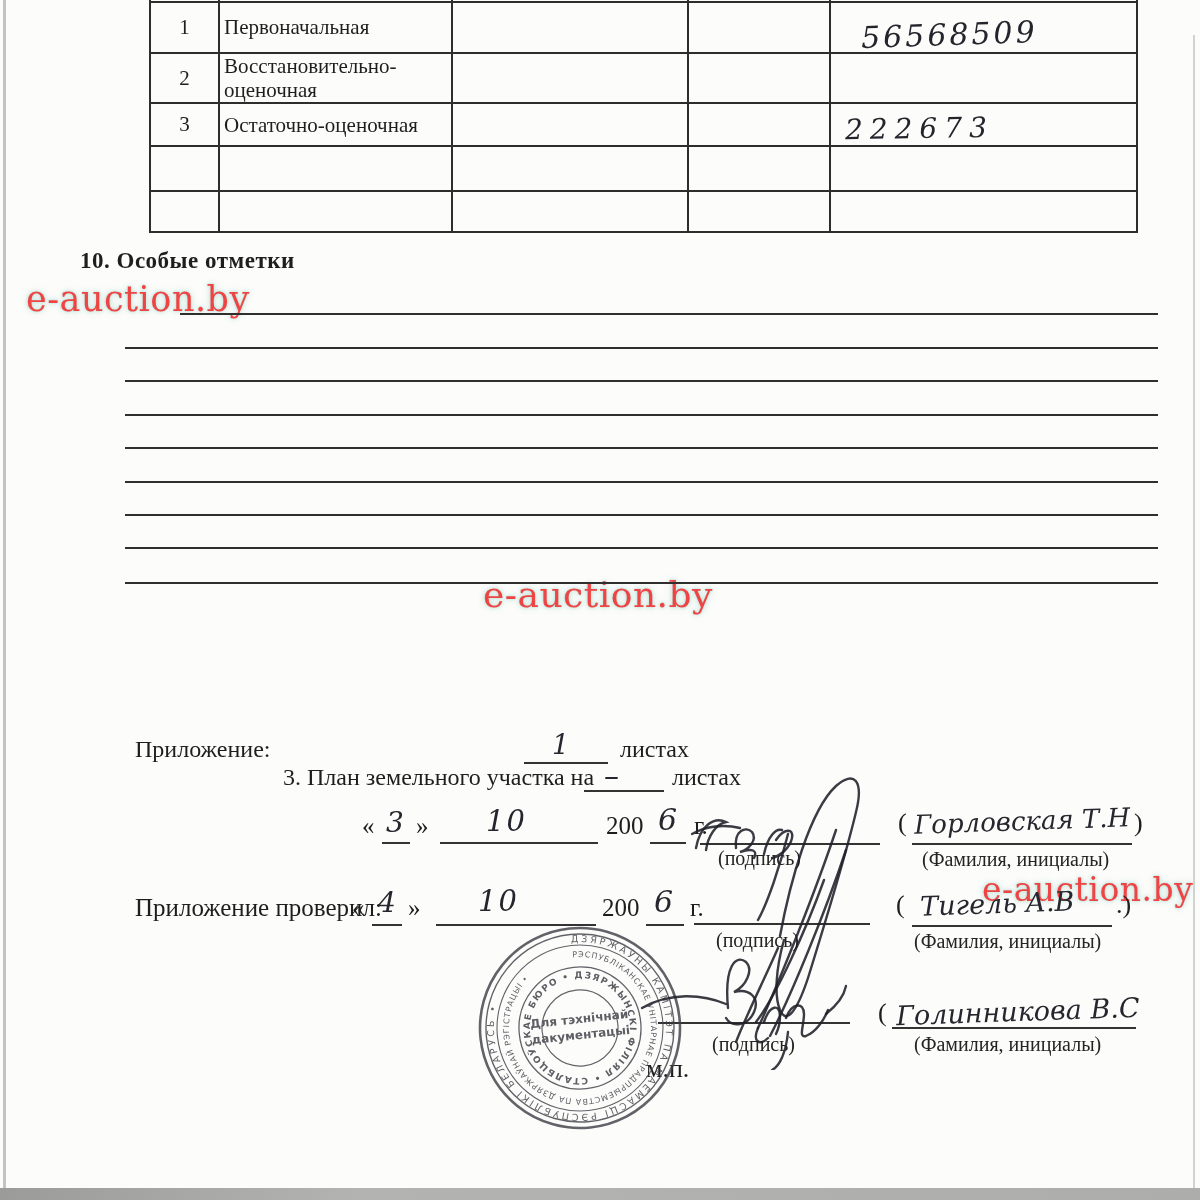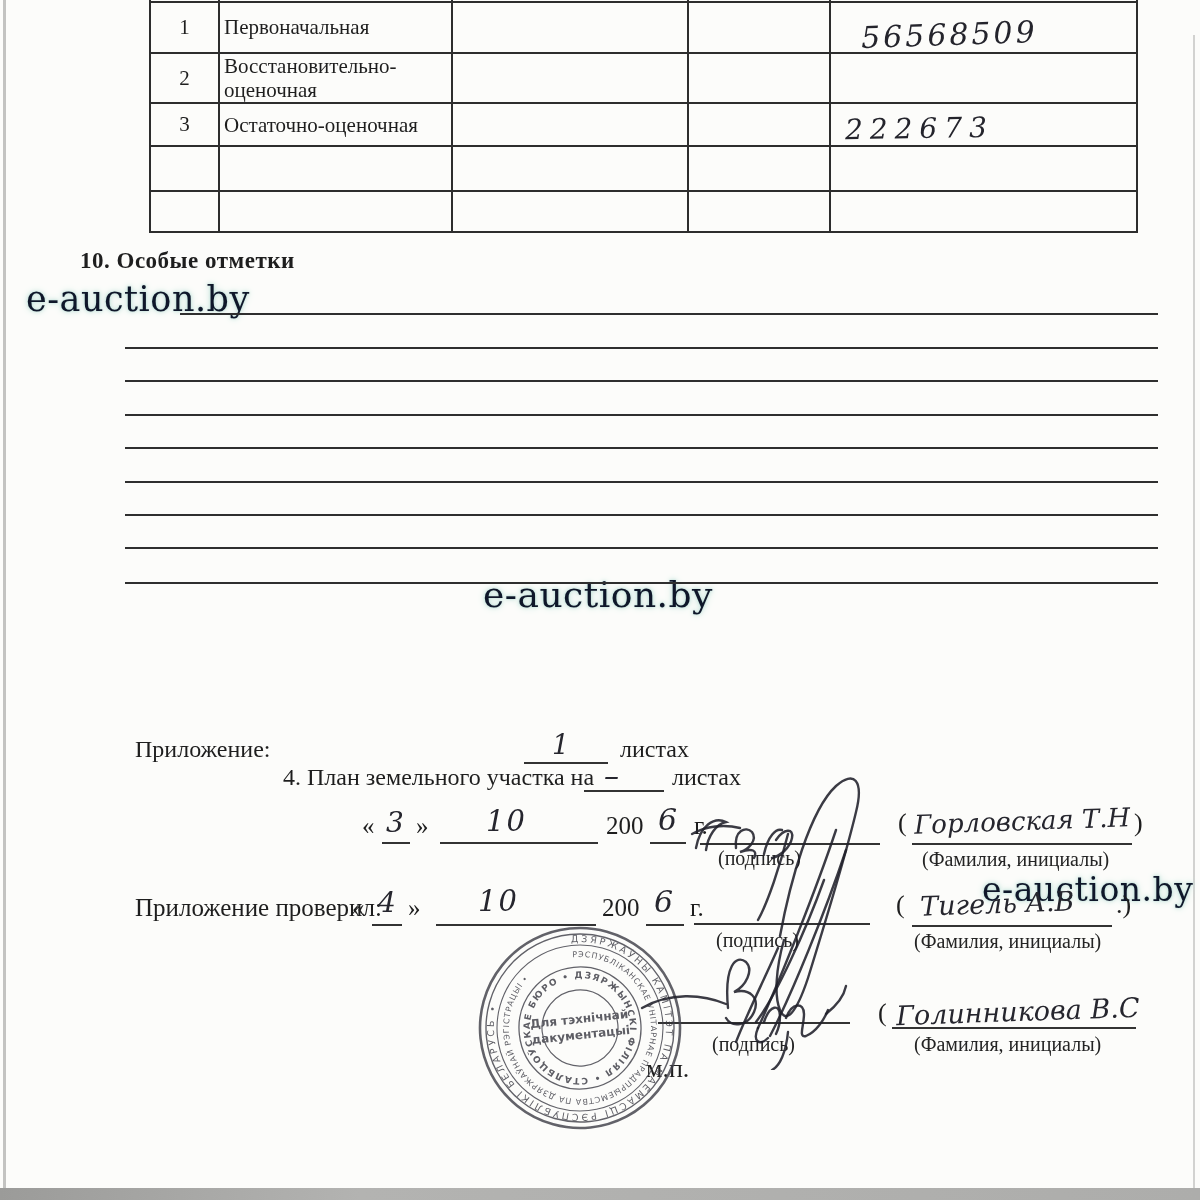--- a/index.html
+++ b/index.html
@@ -22,21 +22,21 @@
   .inv-table .c-a{width:234px;}
   .inv-table .c-b{width:140px;}
   .inv-table .c-val{width:305px;}
   .hw{font-family:"DejaVu Serif",serif;font-style:italic;color:#24242c;}
   .hw-val-1{display:inline-block;font-size:30px;letter-spacing:3px;transform:rotate(-2deg);margin:14px 0 0 30px;}
   .hw-val-3{display:inline-block;font-size:28px;letter-spacing:7px;transform:rotate(-1deg);margin:8px 0 0 14px;}
   
   .heading{position:absolute;left:80px;top:248px;width:1110px;text-align:left;
     font-weight:bold;font-size:23px;letter-spacing:.5px;}
   
-  .wm{position:absolute;font-family:"DejaVu Serif",serif;color:#0f172a;letter-spacing:.5px;
+  .wm{position:absolute;font-family:"DejaVu Serif",serif;color:#ef4444;letter-spacing:.5px;
     text-shadow:0 0 4px #bfe0d9,0 0 9px #cfe9e2,0 0 2px #bfe0d9;}
   .wm1{left:26px;top:279px;font-size:35px;}
   .wm2{left:483px;top:574px;font-size:36px;}
   .wm3{left:982px;top:870px;font-size:33px;}
   
   .rule{position:absolute;height:2px;background:#2f2f2f;}
   
   .t{position:absolute;white-space:nowrap;}
   .f24{font-size:24px;}
   .f25{font-size:25px;}
@@ -122,21 +122,21 @@
   <div class="rule" style="left:125px;top:481px;width:1033px;"></div>
   <div class="rule" style="left:125px;top:514px;width:1033px;"></div>
   <div class="rule" style="left:125px;top:547px;width:1033px;"></div>
   <div class="rule" style="left:125px;top:582px;width:1033px;"></div>
 
   <div class="t f24" style="left:135px;top:736px;">Приложение:</div>
   <div class="blank" style="left:524px;top:762px;width:84px;"></div>
   <div class="hw-fill" style="left:552px;top:729px;font-size:27px;">1</div>
   <div class="t f24" style="left:620px;top:736px;">листах</div>
 
-  <div class="t f24" style="left:283px;top:764px;">4. План земельного участка на</div>
+  <div class="t f24" style="left:283px;top:764px;">3. План земельного участка на</div>
   <div class="blank" style="left:584px;top:790px;width:80px;"></div>
   <div class="hw-fill" style="left:604px;top:758px;font-size:30px;">–</div>
   <div class="t f24" style="left:672px;top:764px;">листах</div>
 
   <div class="t f25" style="left:362px;top:812px;">«</div>
   <div class="blank" style="left:382px;top:842px;width:28px;"></div>
   <div class="hw-fill" style="left:386px;top:806px;font-size:28px;">3</div>
   <div class="t f25" style="left:416px;top:812px;">»</div>
   <div class="blank" style="left:440px;top:842px;width:158px;"></div>
   <div class="hw-fill" style="left:486px;top:804px;font-size:29px;letter-spacing:2px;">10</div>

